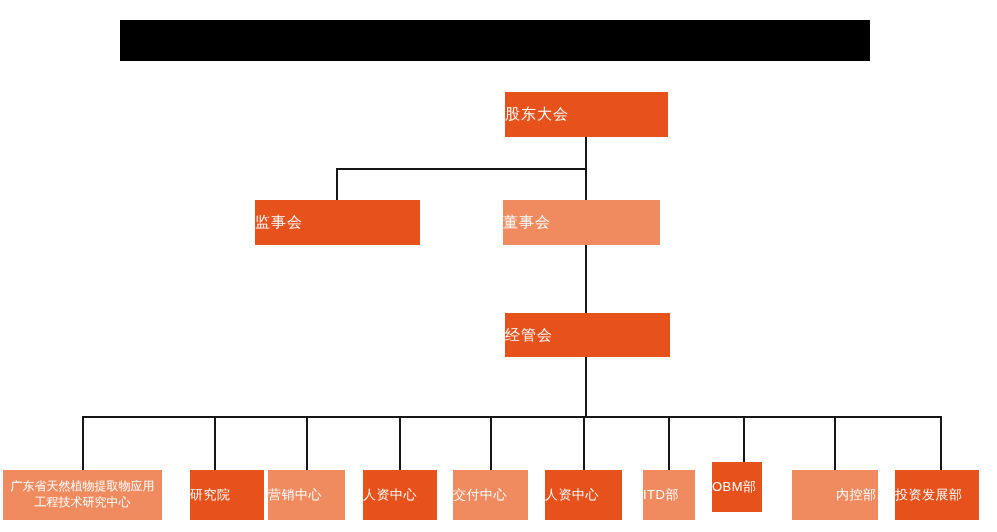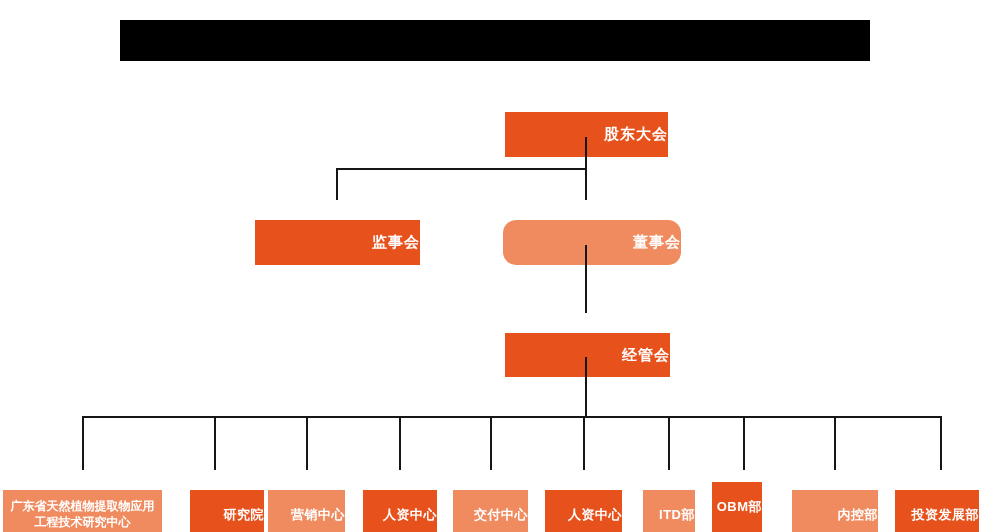--- a/index.html
+++ b/index.html
@@ -19,48 +19,47 @@
     position: absolute;
     left: 120px; top: 20px;
     width: 750px; height: 41px;
     background: #000000;
   }
   .node {
     position: absolute;
     box-sizing: border-box;
     display: flex;
     align-items: center;
-    justify-content: flex-end;
+    justify-content: flex-start;
     text-align: center;
     color: #ffffff;
-    font-weight: bold;
+    font-weight: normal;
     font-size: 15px;
     letter-spacing: 1px;
     line-height: 1.25;
-    margin-top: 20px;
   }
   .node.primary   { background: #E7511C; }
   .node.secondary { background: #F08B60; }
   .dept {
     font-size: 13px;
     letter-spacing: 0.5px;
   }
   .dept.small {
     font-size: 12px;
     letter-spacing: 0;
     line-height: 1.3;
     padding: 2px 4px;
   }
   .line {
     position: absolute;
     background: #161616;
   }
   #n-shareholders { left: 505px; top:  92px; width: 163px; height: 45px; }
   #n-supervisory  { left: 255px; top: 200px; width: 165px; height: 45px; }
-  #n-board        { left: 503px; top: 200px; width: 178px; height: 45px; border-radius: 13px; }
+  #n-board        { left: 503px; top: 200px; width: 157px; height: 45px; }
   #n-management   { left: 505px; top: 313px; width: 165px; height: 44px; }
 
   #l-sh-down      { left: 585px; top: 137px; width: 2px;   height: 63px; }
   #l-branch-h     { left: 336px; top: 168px; width: 251px; height: 2px;  }
   #l-sup-down     { left: 336px; top: 168px; width: 2px;   height: 32px; }
   #l-board-mgmt   { left: 585px; top: 245px; width: 2px;   height: 68px; }
   #l-mgmt-rail    { left: 585px; top: 357px; width: 2px;   height: 60px; }
   #l-rail         { left: 82px;  top: 416px; width: 860px; height: 2px;  }
 </style>
 </head>

